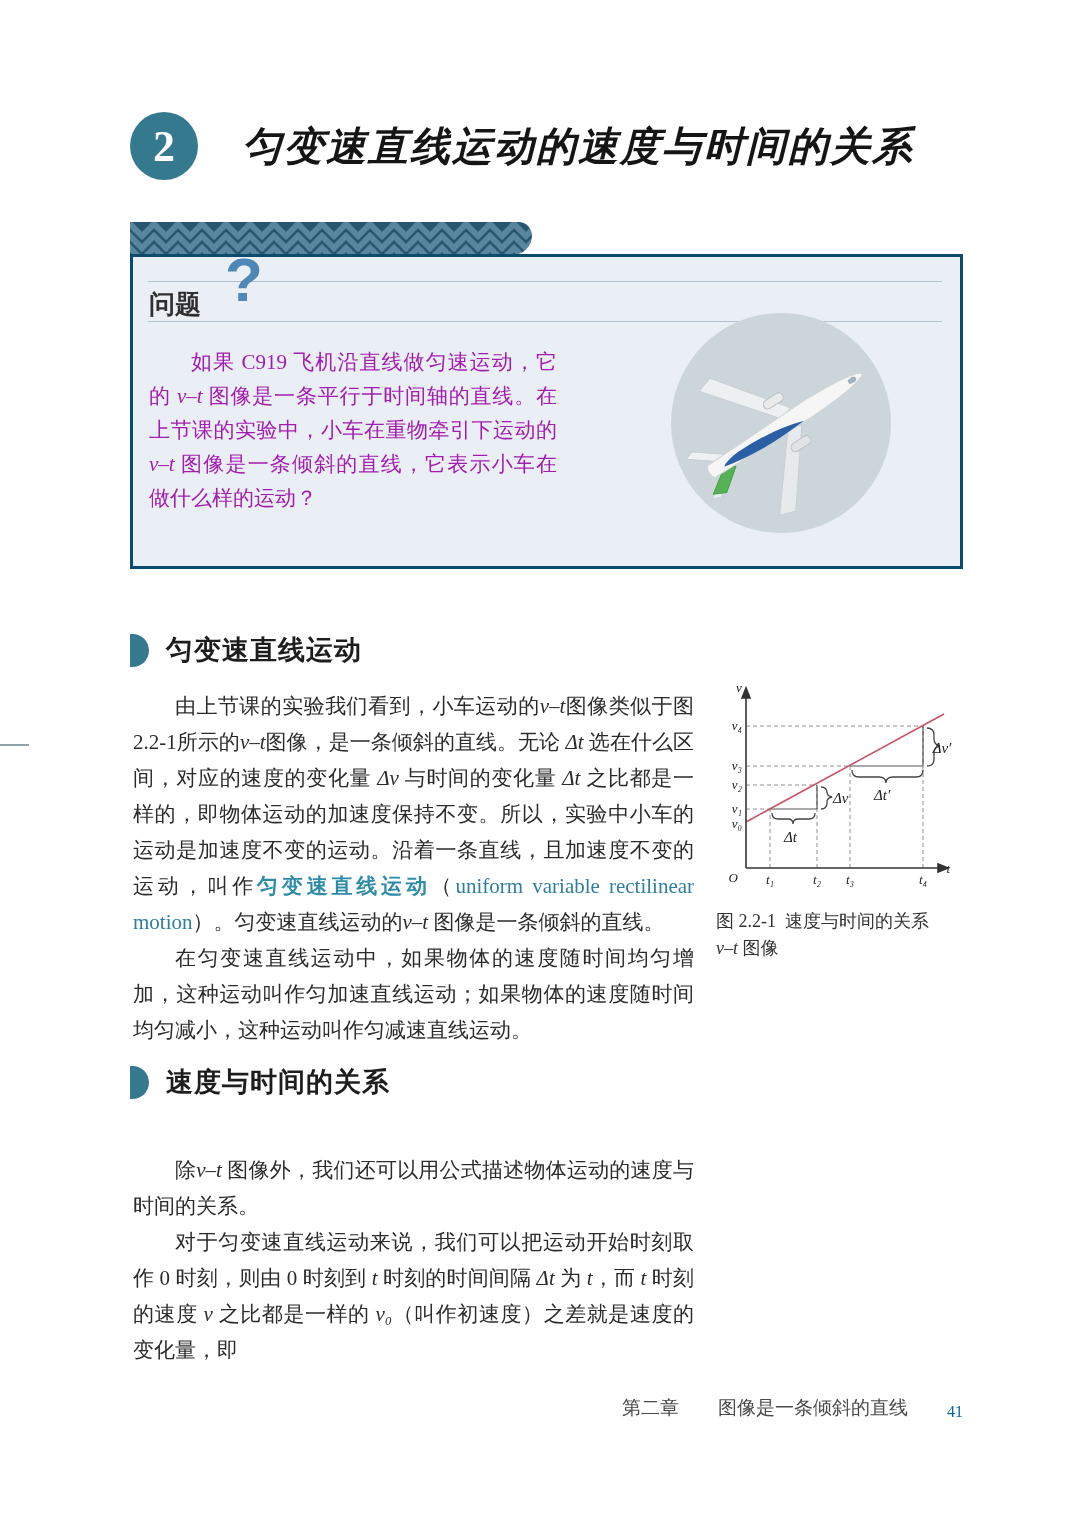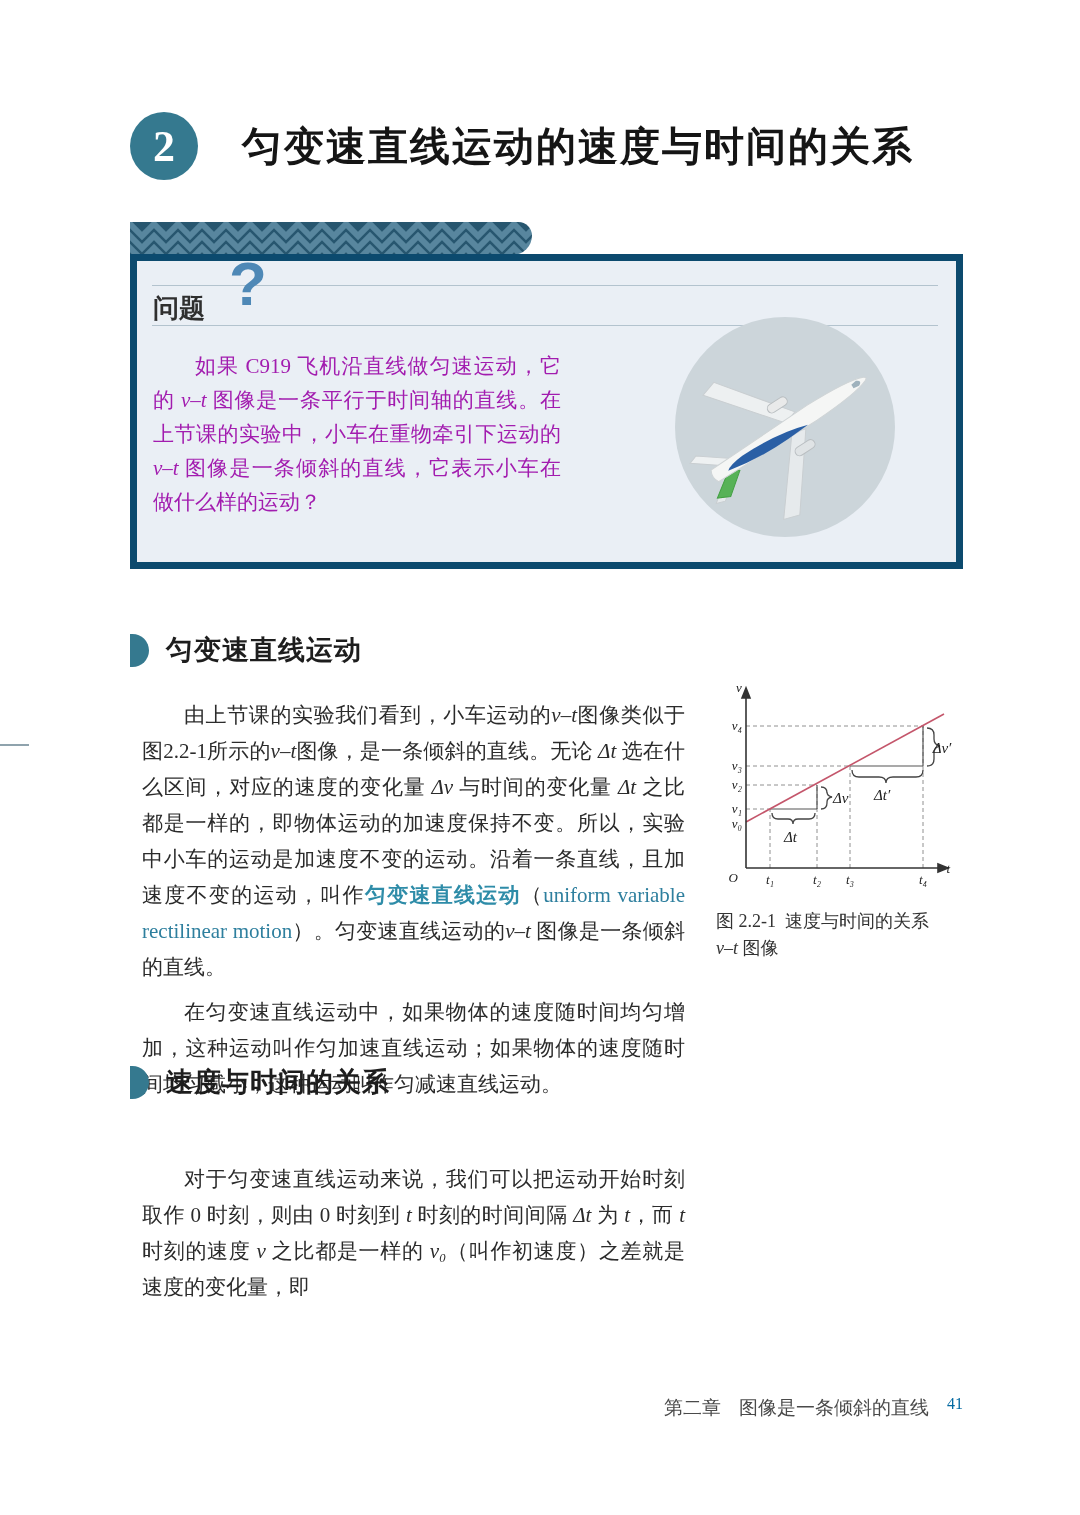--- a/index.html
+++ b/index.html
@@ -18,32 +18,32 @@
   .chapter-head { position:absolute; left:130px; top:112px; display:flex; align-items:center; }
   .chapter-num {
     width:68px; height:68px; border-radius:50%;
     background:#35798f; color:#ffffff;
     font-family:"Liberation Serif", serif; font-weight:bold; font-size:44px;
     display:flex; align-items:center; justify-content:center;
   }
   .chapter-title {
     margin-left:44px;
     font-family:"Liberation Sans", sans-serif;
-    font-weight:bold; font-size:40px; color:#151515; letter-spacing:2px;
+    font-weight:bold; font-size:40px; color:#151515; letter-spacing:2px;font-style:italic;
   }
 
   
   .qbox-wrap { position:absolute; left:130px; top:222px; width:833px; }
   .qbox-band {
     position:absolute; left:0; top:0; width:402px; height:33px;
     border-radius:0 14px 20px 0; overflow:hidden;
   }
   .qbox {
     position:absolute; left:0; top:32px; width:833px; height:315px;
-    background:#eaeff5; border:7px solid #0c4a6e;
+    background:#eaeff5; border:3px solid #0c4a6e;
   }
   .q-line { position:absolute; left:15px; right:18px; height:1px; background:#b3c3ce; }
   .q-line.top { top:24px; }
   .q-line.bottom { top:64px; }
   .q-label {
     position:absolute; left:16px; top:30px;
     font-family:"Liberation Sans", sans-serif; font-weight:bold;
     font-size:26px; color:#2f2f2f;
   }
   .q-mark {
@@ -68,36 +68,36 @@
     border-radius:0 17px 17px 0;
   }
   .sec-title {
     margin-left:17px; font-family:"Liberation Sans", sans-serif;
     font-weight:bold; font-size:27px; color:#1d1d1d; letter-spacing:1px;
   }
 
   
   .body-col { position:absolute; left:133px; width:561px; }
   .body-col p {
-    margin:9px; font-size:21px; line-height:36px;
+    margin:0; font-size:21px; line-height:36px;
     text-align:justify; text-indent:2em; color:#2b2b2b;
   }
   .seg-var { font-style:italic; font-family:"Liberation Serif", serif; }
   .seg-term { color:#2e8ca8; font-weight:bold; font-family:"Liberation Sans", sans-serif; font-style:normal; }
   .seg-en { color:#2e7f9e; }
 
   
   .figure { position:absolute; left:716px; top:676px; width:240px; }
   .fig-caption { margin-top:6px; font-size:18px; color:#333; line-height:1.5; }
   .axis-italic { font-style:italic; font-family:"Liberation Serif", serif; }
 
   
   .footer {
     position:absolute; top:1395px; right:117px;
-    display:flex; align-items:flex-start; gap:18px;
+    display:flex; align-items:flex-end; gap:39px;
     color:#4a4a4a; font-size:19px;
   }
   .footer .pagenum { font-size:16px; color:#0369a1; }
 
   .margin-mark { position:absolute; left:0; top:744px; width:29px; height:2px; background:#8fa3ad; }
 </style>
 </head>
 <body>
 
 <div class="page">
@@ -230,20 +230,21 @@
       <span><span class="seg-var">v–t</span><span> 图像</span></span>
     </div>
   </div>
 
   <div class="sec-head" style="left:130px; top:1064px;">
     <div class="sec-bullet"></div>
     <div class="sec-title">速度与时间的关系</div>
   </div>
 
   <div class="body-col" style="top:1152px;">
+    <p><span>除</span><span class="seg-var">v–t</span><span> 图像外，我们还可以用公式描述物体运动的速度与时间的关系。</span></p>
     <p><span>对于匀变速直线运动来说，我们可以把运动开始时刻取作 0 时刻，则由 0 时刻到 </span><span class="seg-var">t</span><span> 时刻的时间间隔 </span><span class="seg-var">Δt</span><span> 为 </span><span class="seg-var">t</span><span>，而 </span><span class="seg-var">t</span><span> 时刻的速度 </span><span class="seg-var">v</span><span> 之比都是一样的 </span><span class="seg-var">v₀</span><span>（叫作初速度）之差就是速度的变化量，即</span></p>
   </div>
 
   <div class="footer">
     <span>第二章</span>
     <span>图像是一条倾斜的直线</span>
     <span class="pagenum">41</span>
   </div>
 
   <div class="margin-mark"></div>

